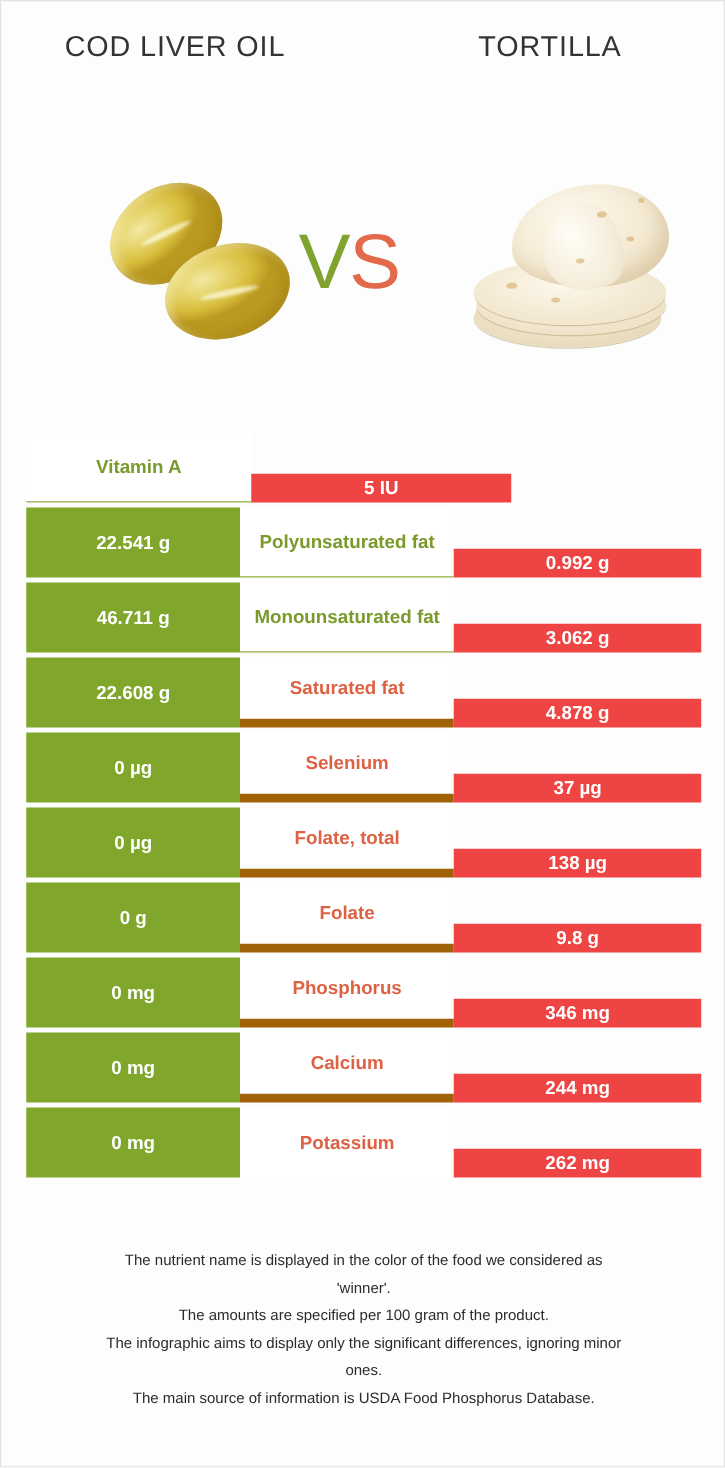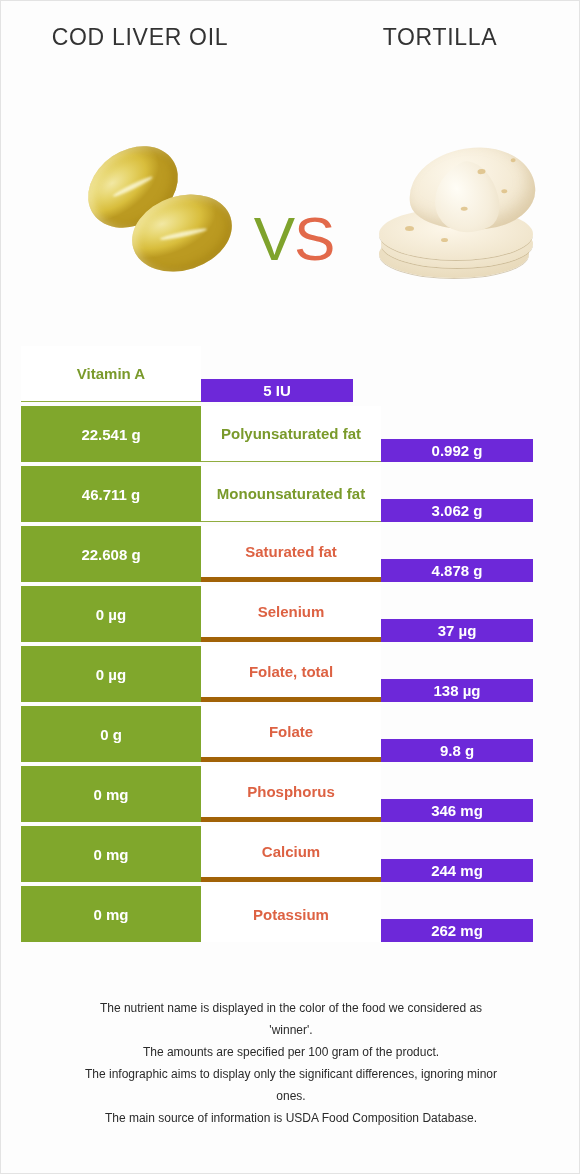--- a/index.html
+++ b/index.html
@@ -87,23 +87,22 @@
   .vs {
     position: absolute;
     left: 238px;
     top: 44px;
     width: 110px;
     height: 80px;
     font-size: 62px;
     font-weight: 400;
     letter-spacing: -1px;
     line-height: 80px;
-    text-align: center;
-    font-family: "Liberation Sans", sans-serif;
-    margin-top: 29px;
+    text-align: left;
+    font-family: "Liberation Sans", sans-serif;
   }
   .vs .v { color: #7fa32c; }
   .vs .s { color: #e2694a; }
 
   
   .tortillas {
     position: absolute;
     left: 372px;
     top: 14px;
     width: 176px;
@@ -160,24 +159,24 @@
   .cell {
     display: flex;
     align-items: center;
     justify-content: center;
     font-size: 15px;
     font-weight: 600;
     box-sizing: border-box;
   }
   .cell-left  { width: 180px; background: #80a72c; color: #ffffff; }
   .cell-name  { width: 180px; background: #ffffff; font-weight: 600; }
-  .cell-right { width: 152px; background: #6d28d9; color: #ffffff; margin-top: 33px; }
+  .cell-right { width: 208px; background: #ef4444; color: #ffffff; margin-top: 33px; }
 
   .row.win-left  .cell-name { color: #7a9a2b; border-bottom: 1px solid #90ad3f; }
-  .row.win-right .cell-name { color: #dd6243; border-bottom: 5px solid #a16207; }
+  .row.win-right .cell-name { color: #dd6243; border-bottom: 7px solid #a16207; }
   .row:last-child .cell-name { border-bottom: none; }
 
   
   #footer {
     position: absolute;
     left: 26px;
     top: 996px;
     width: 528px;
     text-align: center;
     font-size: 12px;
@@ -280,16 +279,16 @@
         <div class="cell cell-right">262 mg</div>
       </div>
     </div>
 
   <div id="footer">
       <span class="fline">The nutrient name is displayed in the color of the food we considered as</span>
       <span class="fline">'winner'.</span>
       <span class="fline">The amounts are specified per 100 gram of the product.</span>
       <span class="fline">The infographic aims to display only the significant differences, ignoring minor</span>
       <span class="fline">ones.</span>
-      <span class="fline">The main source of information is USDA Food Composition Database.</span>
+      <span class="fline">The main source of information is USDA Food Phosphorus Database.</span>
     </div>
 
 </div>
 
 </body></html>

